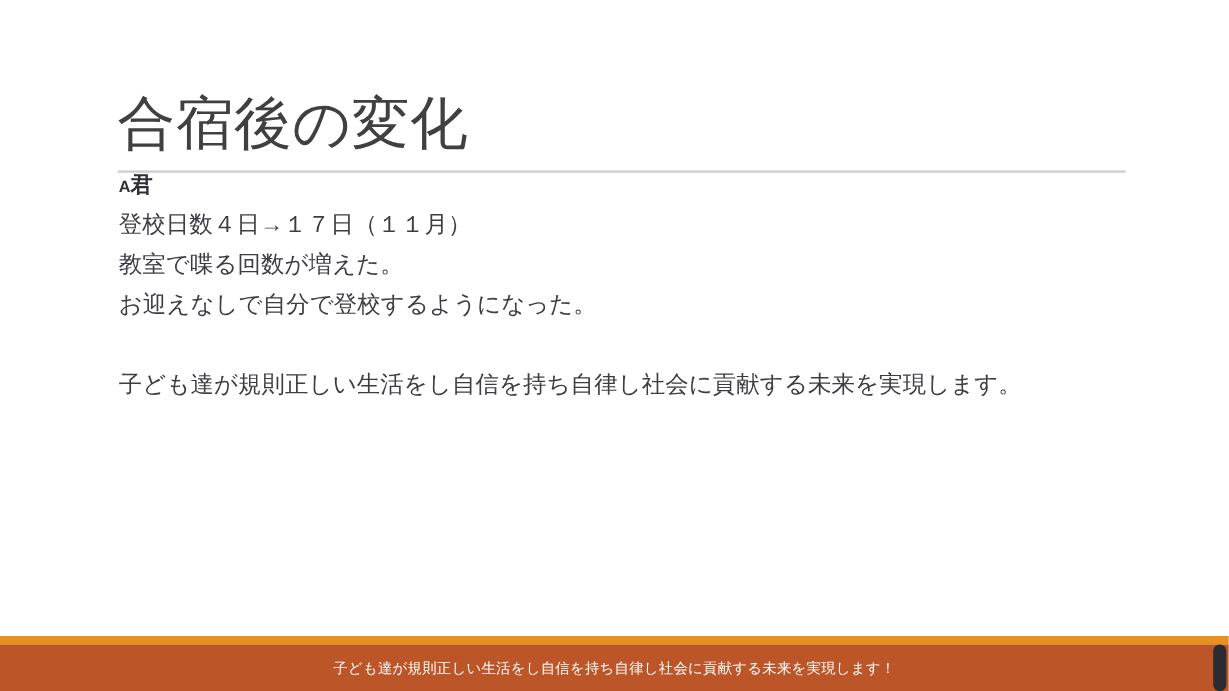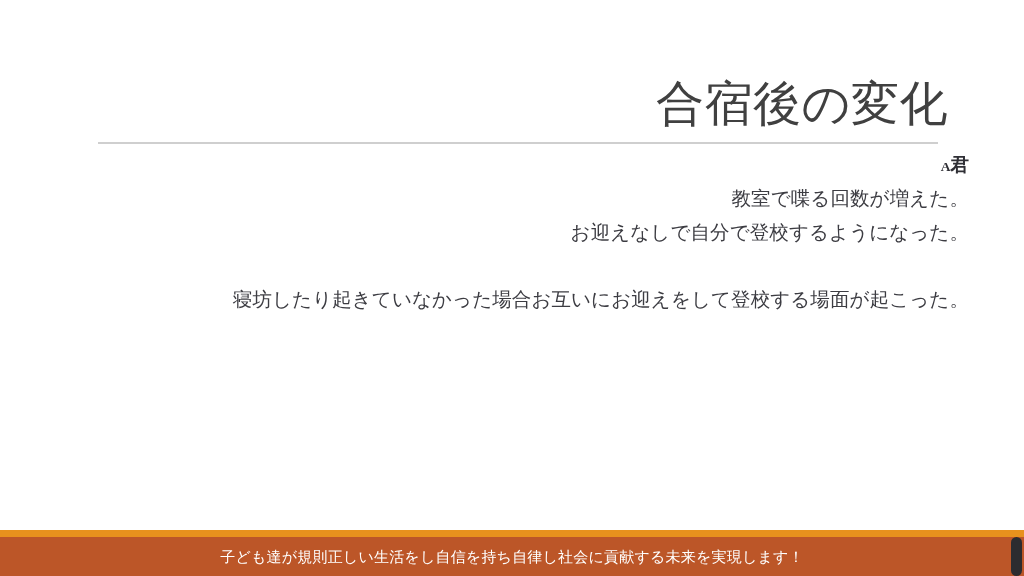--- a/index.html
+++ b/index.html
@@ -16,21 +16,20 @@
     -webkit-font-smoothing: antialiased;
   }
 
   .slide {
     position: relative;
     width: 1024px;
     height: 576px;
     background: #ffffff;
     box-sizing: border-box;
     overflow: hidden;
-    text-align: right;
   }
 
   
   .slide-title {
     position: absolute;
     left: 98px;
     top: 44px;
     width: 850px;
     font-size: 48px;
     line-height: 1.18;
@@ -47,24 +46,23 @@
     top: 142px;
     width: 840px;
     height: 2px;
     background: #cfcfcf;
   }
 
   
   .body-block {
     position: absolute;
     left: 99px;
-    top: 150px;
+    top: 139px;
     width: 870px;
     color: #3c3c42;
-    font-family: Liberation Serif, serif;
   }
 
   .line {
     font-size: 19.5px;
     line-height: 33.6px;
     color: #3c3c42;
     white-space: nowrap;
     letter-spacing: 0.1px;
   }
 
@@ -114,21 +112,21 @@
   .footer-text {
     position: absolute;
     left: 0;
     top: 537px;
     width: 1024px;
     height: 39px;
     display: flex;
     align-items: center;
     justify-content: center;
     color: #ffffff;
-    font-size: 15px;
+    font-size: 12px;
     line-height: 1;
     letter-spacing: 0.2px;
     white-space: nowrap;
   }
 
   
   .scroll-thumb {
     position: absolute;
     right: 2px;
     top: 537px;
@@ -143,27 +141,28 @@
 
 <div class="slide">
 
   <h1 class="slide-title">合宿後の変化</h1>
 
   <div class="title-rule"></div>
 
   <div class="body-block">
 
     <div class="line heading"><span class="latin">A</span><span class="kanji">君</span></div>
+    <div class="line">登校日数４日→１７日（１１月）</div>
     <div class="line">教室で喋る回数が増えた。</div>
     <div class="line">お迎えなしで自分で登校するようになった。</div>
 
 
     <div class="line spacer"></div>
 
-    <div class="line">寝坊したり起きていなかった場合お互いにお迎えをして登校する場面が起こった。</div>
+    <div class="line">子ども達が規則正しい生活をし自信を持ち自律し社会に貢献する未来を実現します。</div>
 
   </div>
 
   <div class="footer-stripe"></div>
   <div class="footer-bar"></div>
   <div class="footer-text">子ども達が規則正しい生活をし自信を持ち自律し社会に貢献する未来を実現します！</div>
 
   <div class="scroll-thumb"></div>
 
 </div>

